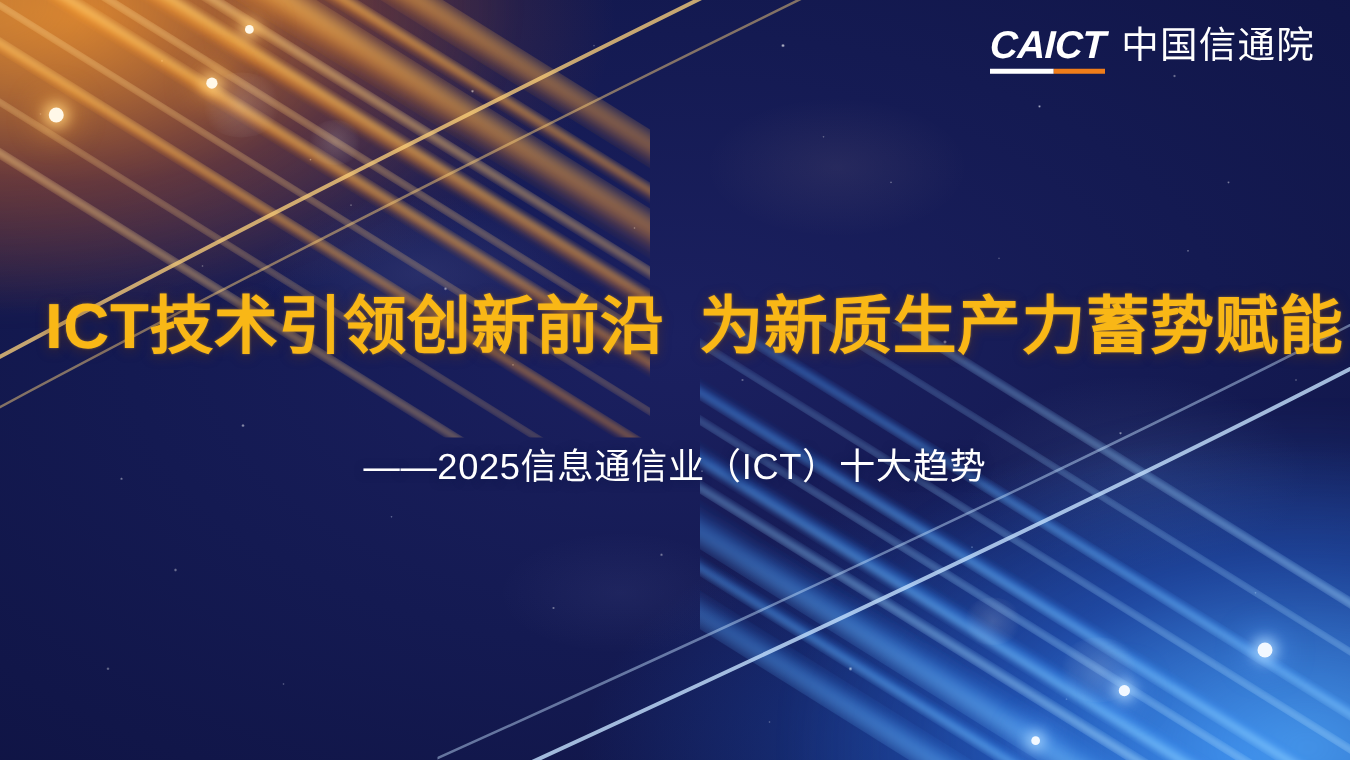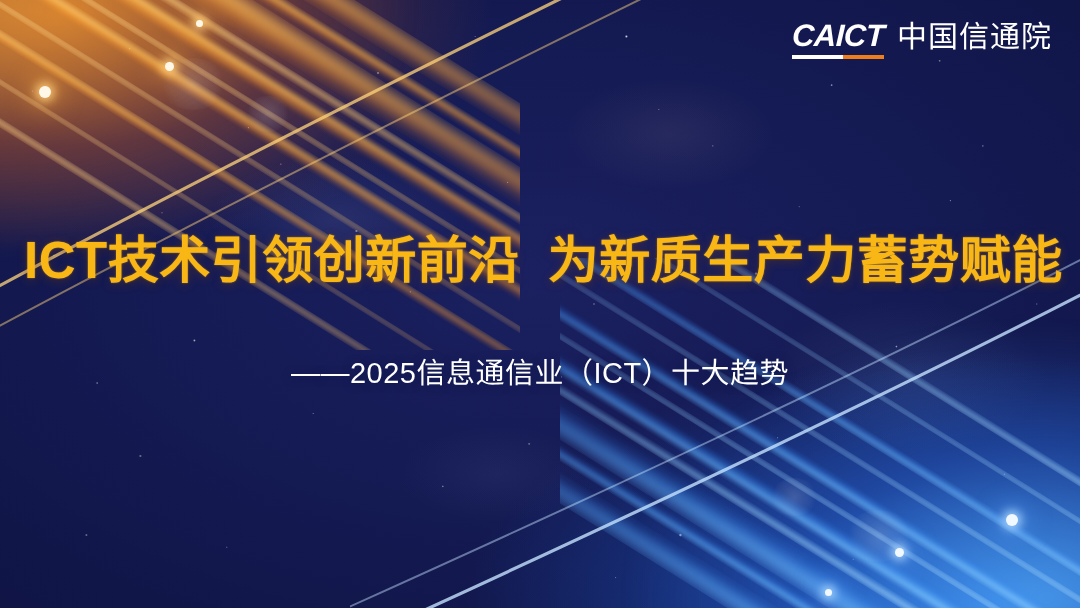--- a/index.html
+++ b/index.html
@@ -169,21 +169,21 @@
   }
 
   
   .headline-block {
     position: absolute;
     left: 0;
     right: 0;
     top: 232px;
     z-index: 5;
     text-align: center;
-    padding: 0 24px;
+    padding: 0 36px;
   }
   .title {
     margin: 0;
     font-family: "Liberation Sans", "DejaVu Sans", sans-serif;
     font-size: 51px;
     font-weight: 700;
     line-height: 1.14;
     letter-spacing: 0.5px;
     color: #f9b716;
     white-space: nowrap;

